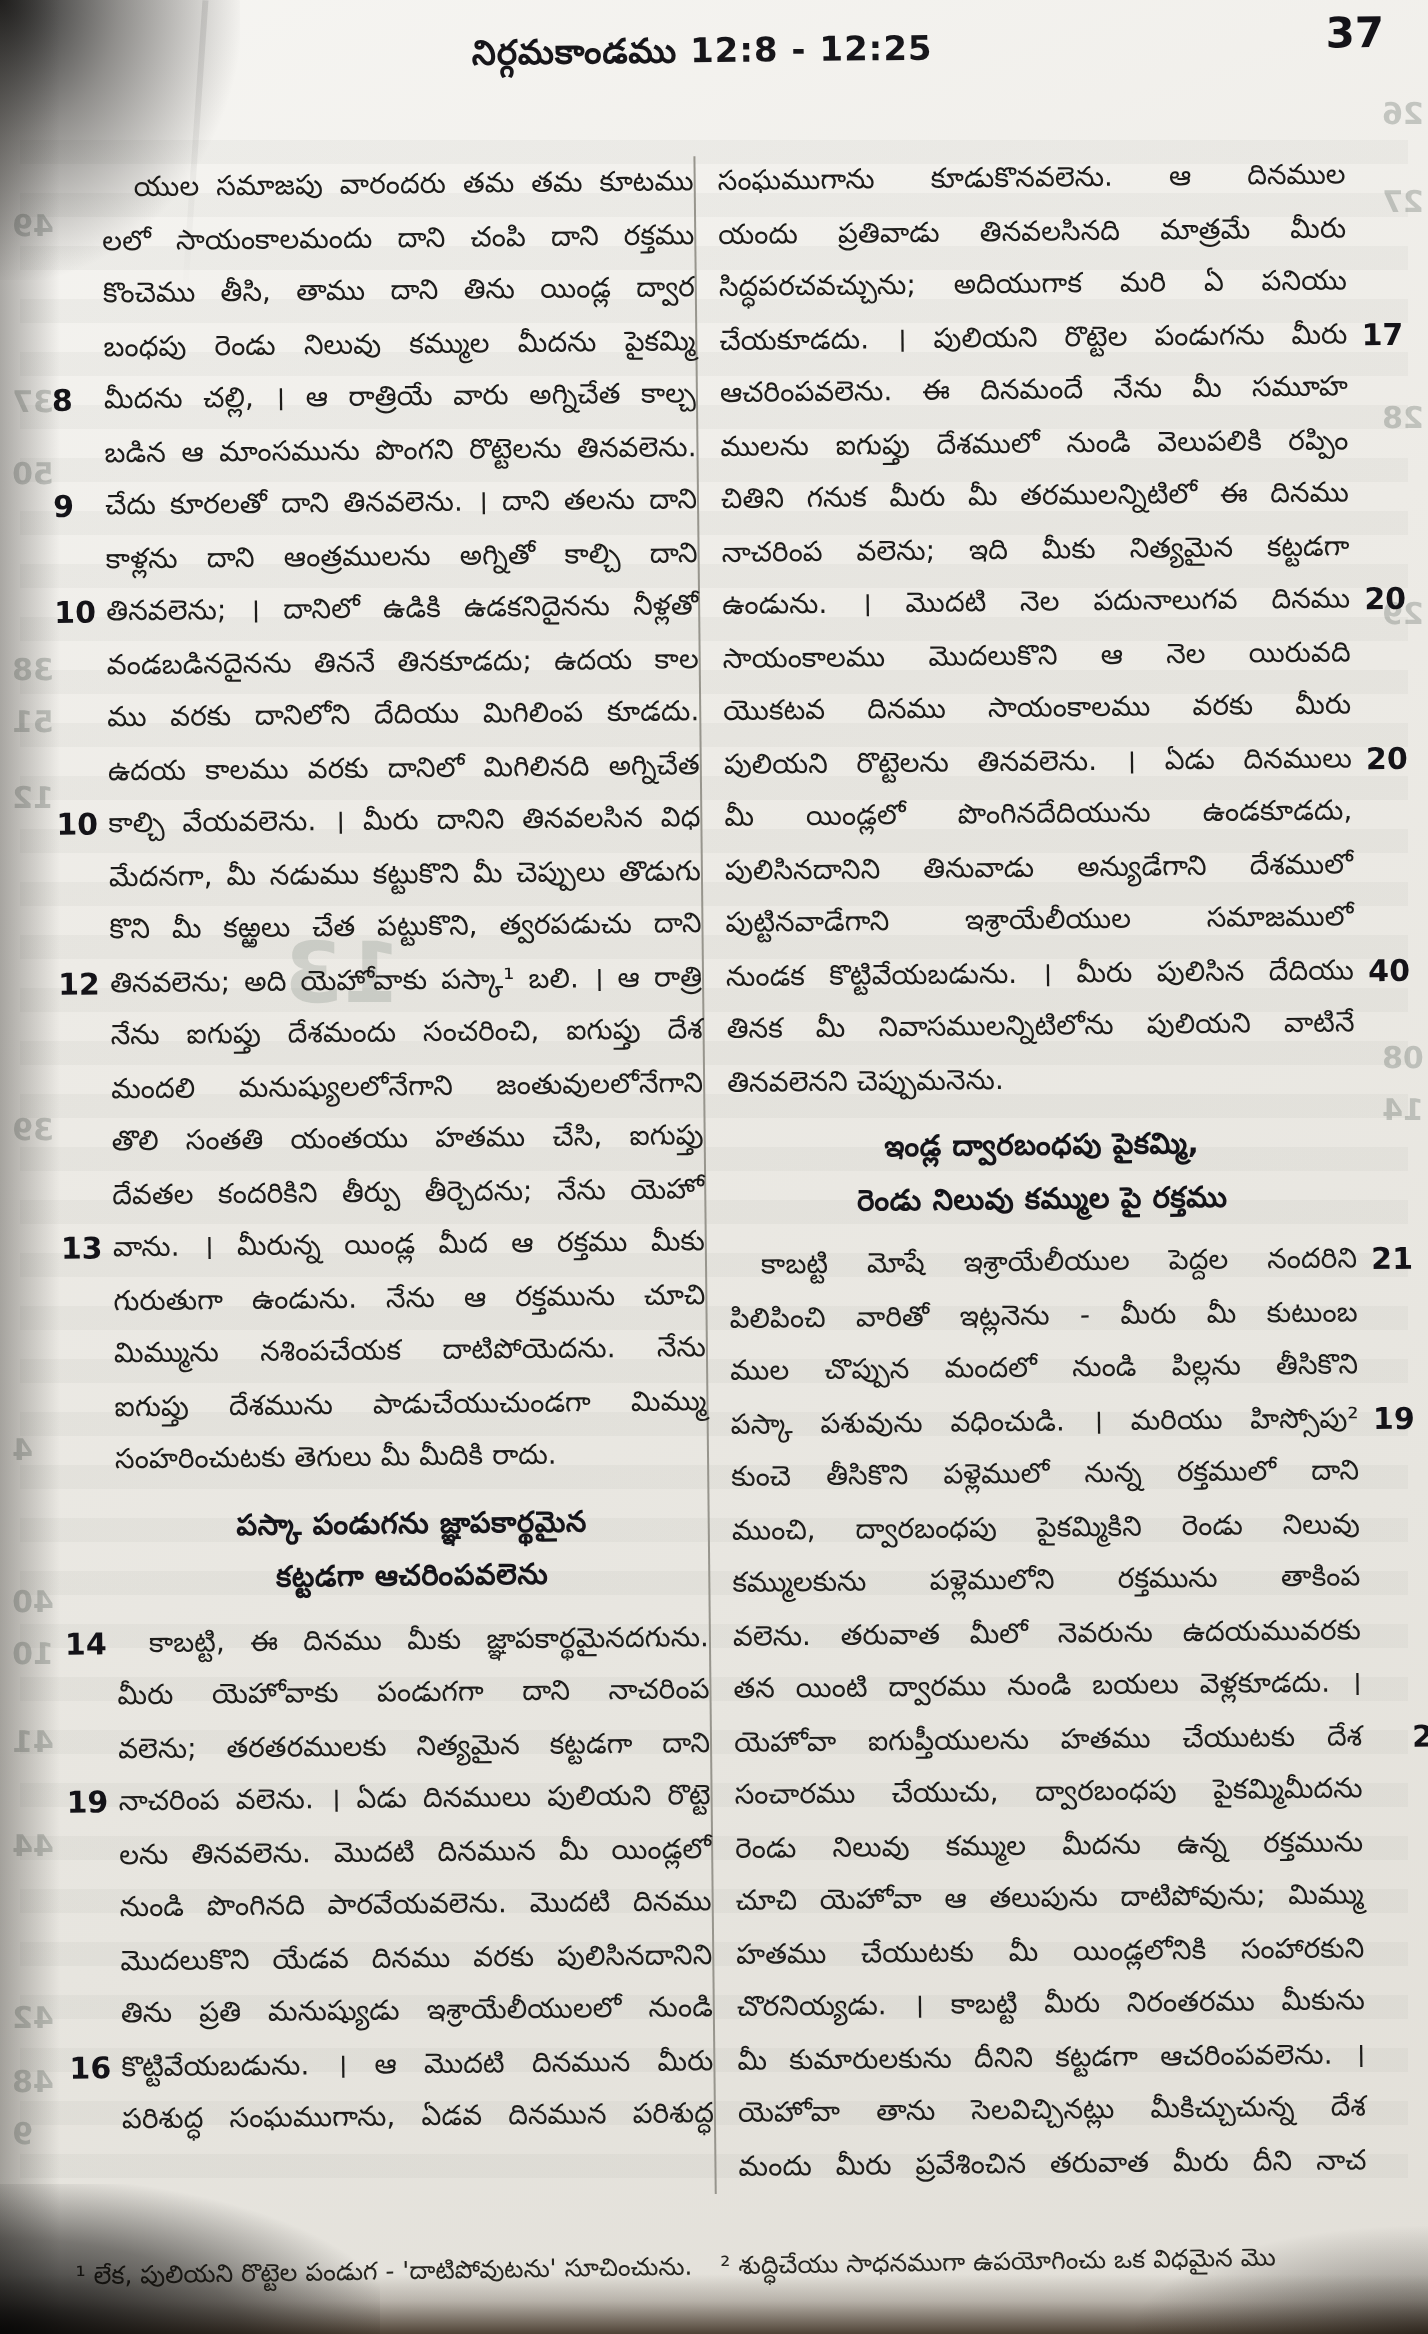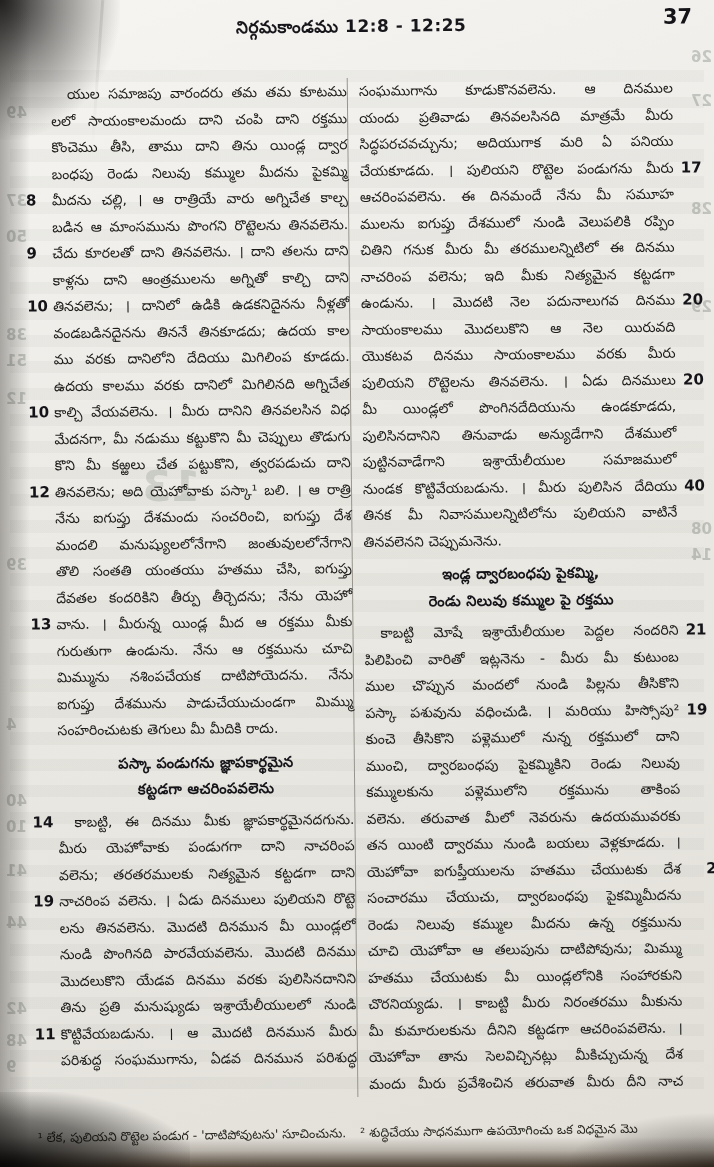--- a/index.html
+++ b/index.html
@@ -130,21 +130,21 @@
           <div class="sec-heading first">పస్కా పండుగను జ్ఞాపకార్థమైన</div>
           <div class="sec-heading last">కట్టడగా ఆచరింపవలెను</div>
           <div class="vline ind"><span class="vnum nleft">14</span><span class="vtext">కాబట్టి, ఈ దినము మీకు జ్ఞాపకార్థమైనదగును.</span></div>
           <div class="vline"><span class="vtext">మీరు యెహోవాకు పండుగగా దాని నాచరింప</span></div>
           <div class="vline"><span class="vtext">వలెను; తరతరములకు నిత్యమైన కట్టడగా దాని</span></div>
           <div class="vline"><span class="vnum nleft">19</span><span class="vtext">నాచరింప వలెను. । ఏడు దినములు పులియని రొట్టె</span></div>
           <div class="vline"><span class="vtext">లను తినవలెను. మొదటి దినమున మీ యిండ్లలో</span></div>
           <div class="vline"><span class="vtext">నుండి పొంగినది పారవేయవలెను. మొదటి దినము</span></div>
           <div class="vline"><span class="vtext">మొదలుకొని యేడవ దినము వరకు పులిసినదానిని</span></div>
           <div class="vline"><span class="vtext">తిను ప్రతి మనుష్యుడు ఇశ్రాయేలీయులలో నుండి</span></div>
-          <div class="vline"><span class="vnum nleft">11</span><span class="vtext">కొట్టివేయబడును. । ఆ మొదటి దినమున మీరు</span></div>
+          <div class="vline"><span class="vnum nleft">16</span><span class="vtext">కొట్టివేయబడును. । ఆ మొదటి దినమున మీరు</span></div>
           <div class="vline"><span class="vtext">పరిశుద్ధ సంఘముగాను, ఏడవ దినమున పరిశుద్ధ</span></div>
         </div>
       <div class="col right" id="col-right">
           <div class="vline"><span class="vtext">సంఘముగాను కూడుకొనవలెను. ఆ దినముల</span></div>
           <div class="vline"><span class="vtext">యందు ప్రతివాడు తినవలసినది మాత్రమే మీరు</span></div>
           <div class="vline"><span class="vtext">సిద్ధపరచవచ్చును; అదియుగాక మరి ఏ పనియు</span></div>
           <div class="vline"><span class="vnum nright">17</span><span class="vtext">చేయకూడదు. । పులియని రొట్టెల పండుగను మీరు</span></div>
           <div class="vline"><span class="vtext">ఆచరింపవలెను. ఈ దినమందే నేను మీ సమూహ</span></div>
           <div class="vline"><span class="vtext">ములను ఐగుప్తు దేశములో నుండి వెలుపలికి రప్పిం</span></div>
           <div class="vline"><span class="vtext">చితిని గనుక మీరు మీ తరములన్నిటిలో ఈ దినము</span></div>

